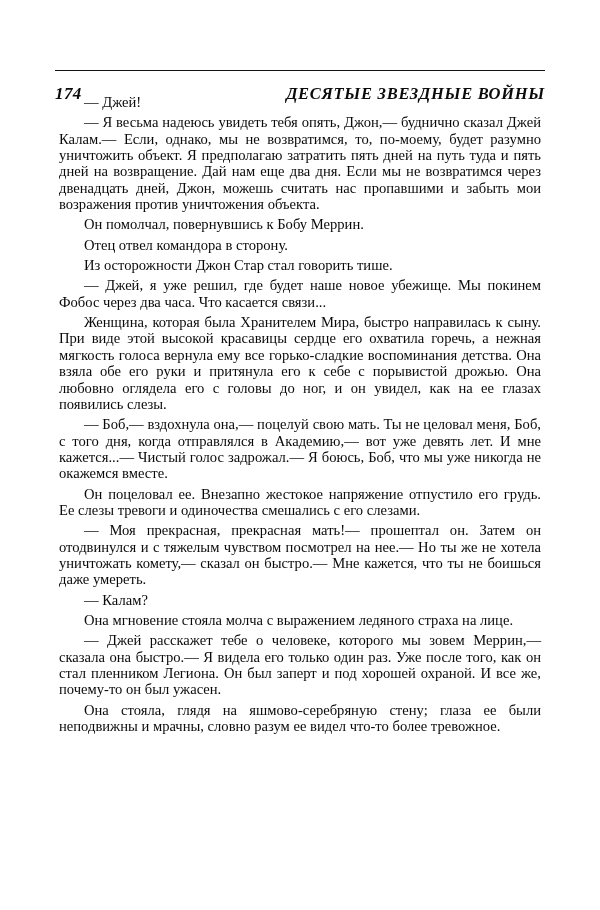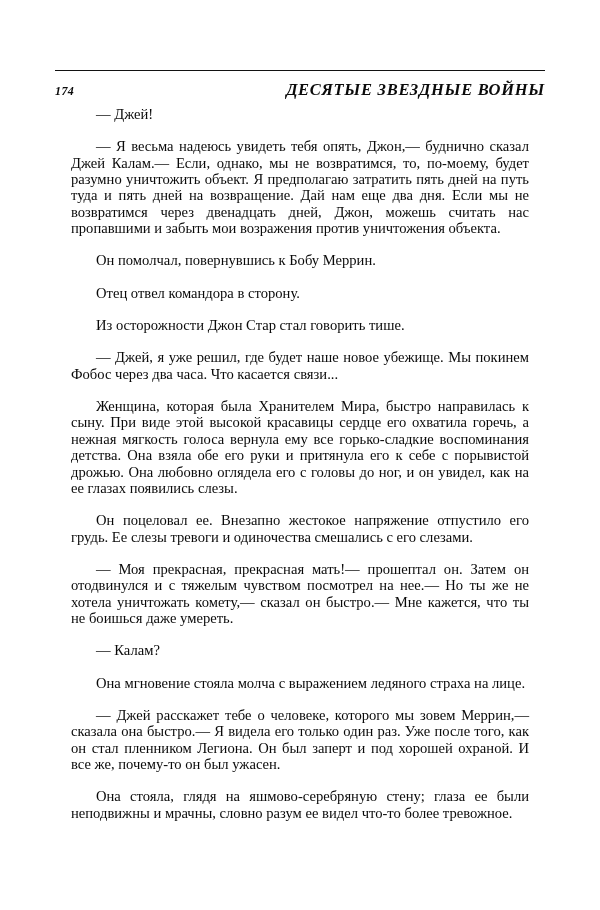--- a/index.html
+++ b/index.html
@@ -22,21 +22,21 @@
     position: absolute;
     left: 55px;
     top: 48px;
     width: 490px;
     display: flex;
     align-items: baseline;
     justify-content: space-between;
     font-family: "Liberation Serif", "DejaVu Serif", serif;
   }
   .folio {
-    font-size: 12px;
+    font-size: 17px;
     font-weight: 700;
     font-style: italic;
     color: #0b0b0b;
     letter-spacing: 0.4px;
     margin-top: 36px;
   }
   .head-title {
     font-size: 16.5px;
     font-weight: 700;
     font-style: italic;
@@ -62,21 +62,21 @@
     font-family: "Liberation Serif", "DejaVu Serif", serif;
     font-size: 14.6px;
     line-height: 16.35px;
     color: #0a0a0a;
     text-align: justify;
     text-justify: inter-word;
     -webkit-hyphens: none;
     hyphens: none;
   }
   .body-text p {
-    margin: 16px;
+    margin: 4px;
     text-indent: 25px;
     text-align: justify;
   }
   .body-text p:last-child {
     
   }
 </style>
 </head>
 <body>
 
@@ -90,20 +90,21 @@
   <div class="head-rule"></div>
 
   <div class="body-text">
       <p>— Джей!</p>
       <p>— Я весьма надеюсь увидеть тебя опять, Джон,— буднично сказал Джей Калам.— Если, однако, мы не возвратимся, то, по-моему, будет разумно уничтожить объект. Я предполагаю затратить пять дней на путь туда и пять дней на возвращение. Дай нам еще два дня. Если мы не возвратимся через двенадцать дней, Джон, можешь считать нас пропавшими и забыть мои возражения против уничтожения объекта.</p>
       <p>Он помолчал, повернувшись к Бобу Меррин.</p>
       <p>Отец отвел командора в сторону.</p>
       <p>Из осторожности Джон Стар стал говорить тише.</p>
       <p>— Джей, я уже решил, где будет наше новое убежище. Мы покинем Фобос через два часа. Что касается связи...</p>
       <p>Женщина, которая была Хранителем Мира, быстро направилась к сыну. При виде этой высокой красавицы сердце его охватила горечь, а нежная мягкость голоса вернула ему все горько-сладкие воспоминания детства. Она взяла обе его руки и притянула его к себе с порывистой дрожью. Она любовно оглядела его с головы до ног, и он увидел, как на ее глазах появились слезы.</p>
+      <p>— Боб,— вздохнула она,— поцелуй свою мать. Ты не целовал меня, Боб, с того дня, когда отправлялся в Академию,— вот уже девять лет. И мне кажется...— Чистый голос задрожал.— Я боюсь, Боб, что мы уже никогда не окажемся вместе.</p>
       <p>Он поцеловал ее. Внезапно жестокое напряжение отпустило его грудь. Ее слезы тревоги и одиночества смешались с его слезами.</p>
       <p>— Моя прекрасная, прекрасная мать!— прошептал он. Затем он отодвинулся и с тяжелым чувством посмотрел на нее.— Но ты же не хотела уничтожать комету,— сказал он быстро.— Мне кажется, что ты не боишься даже умереть.</p>
       <p>— Калам?</p>
       <p>Она мгновение стояла молча с выражением ледяного страха на лице.</p>
       <p>— Джей расскажет тебе о человеке, которого мы зовем Меррин,— сказала она быстро.— Я видела его только один раз. Уже после того, как он стал пленником Легиона. Он был заперт и под хорошей охраной. И все же, почему-то он был ужасен.</p>
       <p>Она стояла, глядя на яшмово-серебряную стену; глаза ее были неподвижны и мрачны, словно разум ее видел что-то более тревожное.</p>
     </div>
 
 </div>
 

